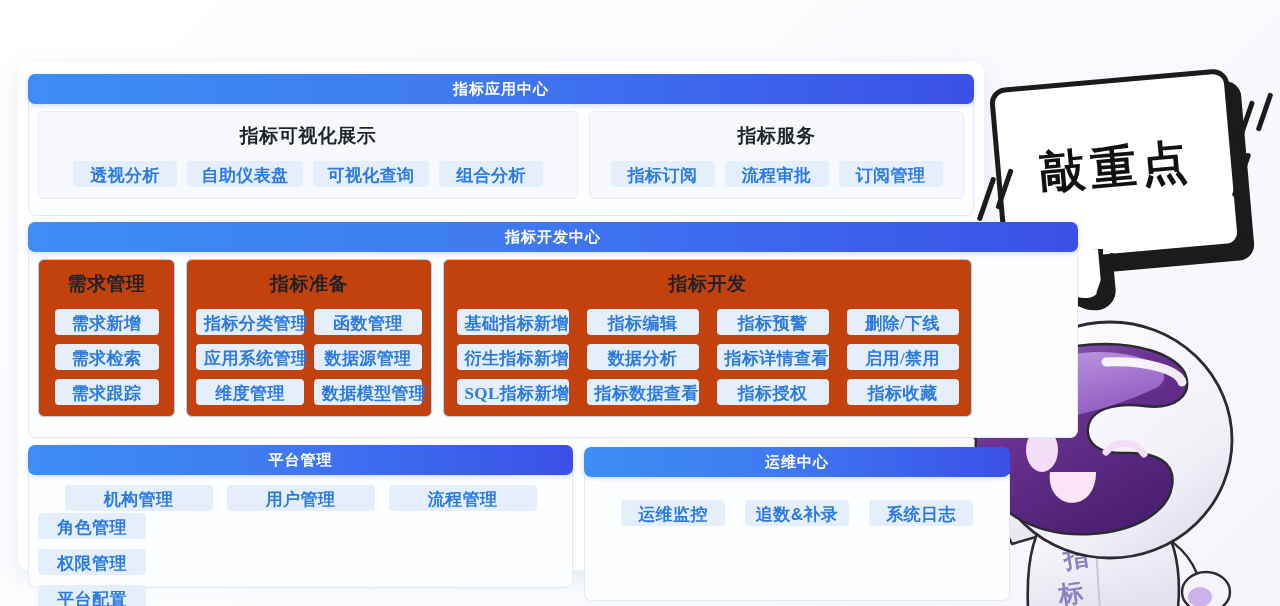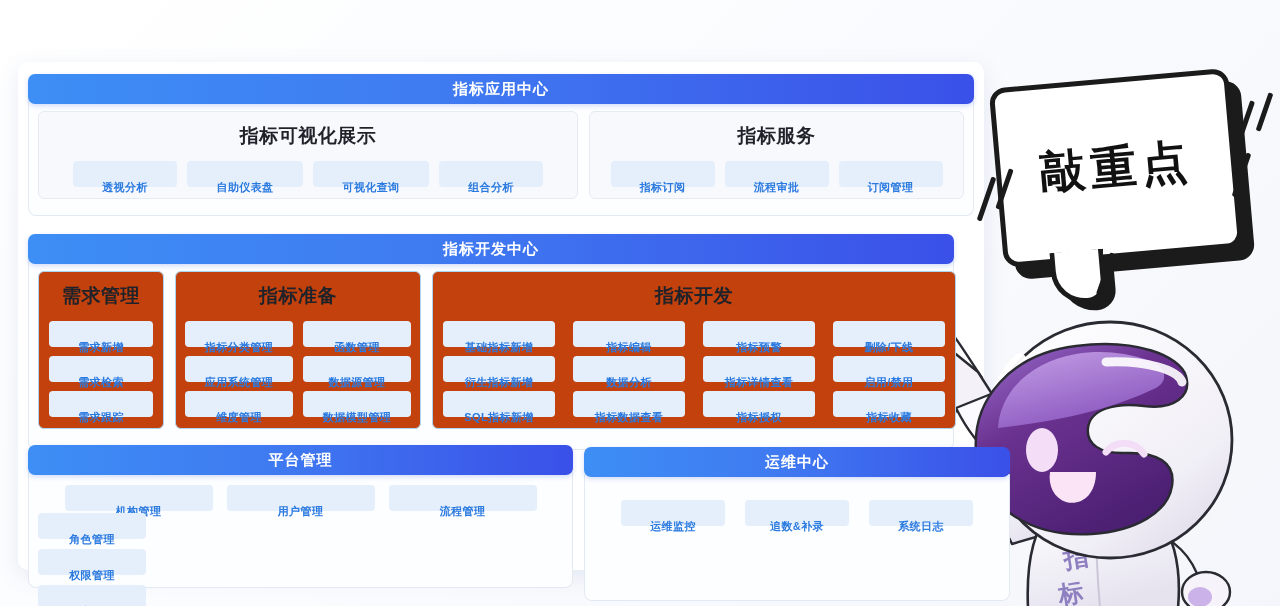--- a/index.html
+++ b/index.html
@@ -40,23 +40,23 @@
     background:#f7f9fd;border:1px solid #e6ebf3;border-radius:6px;
     padding:9px 10px 11px 10px;box-sizing:border-box;
   }
   .sub.blue{border-color:#a9d5f0;background:#c2410c;}
   .sub-title{
     text-align:center;font-size:19px;font-weight:bold;color:#1f2229;
     margin:2px 0 12px 0;letter-spacing:.5px;
   }
   .chips{display:flex;flex-wrap:wrap;gap:9px 10px;justify-content:center;}
   .chip{
-    background:#e4effb;color:#2b7ae0;font-size:11px;font-weight:bold;
+    background:#e4effb;color:#2b7ae0;font-size:17px;font-weight:bold;
     border-radius:4px;height:26px;line-height:26px;text-align:center;
-    letter-spacing:.4px;white-space:nowrap;box-sizing:border-box;padding:13px 8px;
+    letter-spacing:.4px;white-space:nowrap;box-sizing:border-box;padding:2px 8px;
   }
   .grid3{display:grid;gap:9px 10px;}
 
   
   .bubble-wrap{position:absolute;left:996px;top:78px;width:240px;height:180px;
     transform:rotate(-5deg);}
   .bubble{
     position:absolute;inset:0;background:#fff;border:5px solid #1b1b1b;
     border-radius:16px;box-shadow:11px 13px 0 0 #1b1b1b;
   }
@@ -103,21 +103,21 @@
             <div class="chips">
               <div class="chip" style="width:104px;">指标订阅</div>
               <div class="chip" style="width:104px;">流程审批</div>
               <div class="chip" style="width:104px;">订阅管理</div>
             </div>
           </div>
         </div>
       </div>
     </div>
 
-    <div class="section" style="left:10px;top:172px;width:926px;">
+    <div class="section" style="left:10px;top:160px;width:1050px;font-family:Liberation Serif, serif;">
       <div class="sec-head">指标开发中心</div>
       <div class="sec-body" style="height:168px;">
         <div class="subrow">
 
           <div class="sub blue" style="width:137px;">
             <div class="sub-title">需求管理</div>
             <div class="grid3" style="grid-template-columns:repeat(1,104px);justify-content:center;">
               <div class="chip">需求新增</div>
               <div class="chip">需求检索</div>
               <div class="chip">需求跟踪</div>

